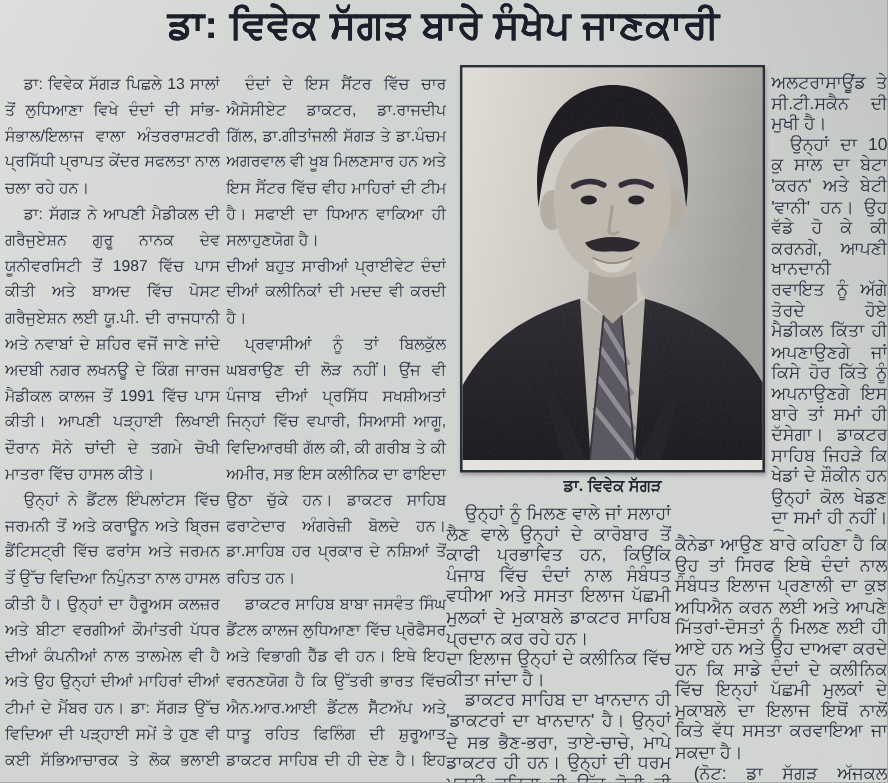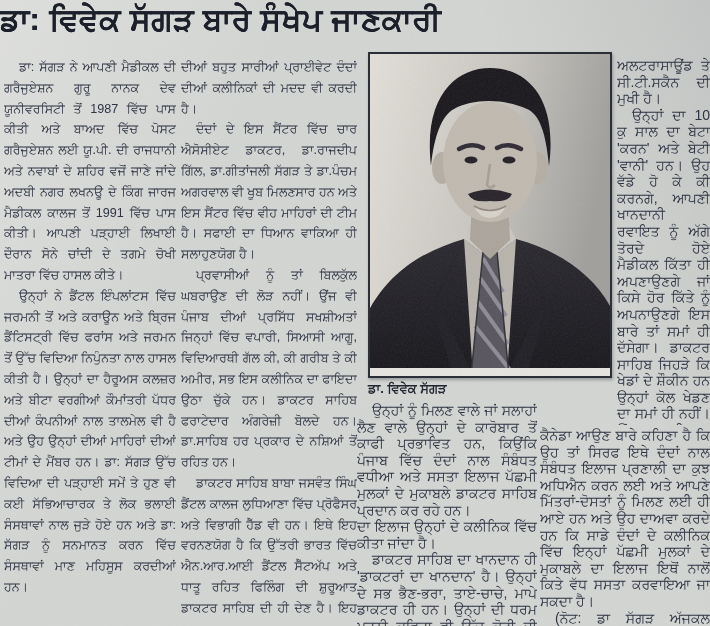--- a/index.html
+++ b/index.html
@@ -10,21 +10,21 @@
     background:
       linear-gradient(115deg, rgba(255,255,255,.25) 0%, rgba(255,255,255,0) 30%),
       linear-gradient(250deg, rgba(120,125,130,.18) 0%, rgba(120,125,130,0) 25%),
       #d3d5d2;
     overflow:hidden;
     font-family:"Liberation Sans","DejaVu Sans",sans-serif;
     color:#2a3040;
   }
   .headline{
     position:absolute;top:2px;left:0;right:0;margin:0;
-    text-align:left;
+    text-align:center;
     font-size:31px;font-weight:bold;letter-spacing:.5px;
     color:#171b26;
     text-shadow:0 0 .5px #171b26;
   }
   .col{position:absolute;overflow:hidden;text-align:justify;}
   .col .para{margin:0;text-indent:15px;}
   .col .para.cont{text-indent:0;}
   .bodytext{font-size:12.6px;line-height:20.8px;}
   .smalltext{font-size:14px;line-height:16.6px;}
   .col1{left:4px;top:57px;width:172px;height:562px;}
@@ -35,43 +35,44 @@
   .photo{
     position:absolute;left:368px;top:52px;width:244px;height:326px;margin:0;
     border:2px solid #272b34;
     box-sizing:border-box;
     background:#c9c7c2;
     box-shadow:1px 2px 3px rgba(40,44,52,.35);
   }
   .photo svg{display:block;width:100%;height:100%;}
   .caption{
     position:absolute;left:368px;top:381px;width:244px;
-    font-size:13px;font-weight:bold;color:#1c212c;
+    text-align:center;font-size:13px;font-weight:bold;color:#1c212c;
   }
   .noise{
     position:absolute;inset:0;width:710px;height:626px;
     pointer-events:none;opacity:.5;
   }
 </style>
 </head>
 <body>
 
 <div class="paper">
 
   <h1 class="headline">ਡਾ: ਵਿਵੇਕ ਸੱਗੜ ਬਾਰੇ ਸੰਖੇਪ ਜਾਣਕਾਰੀ</h1>
 
   <div class="col col1 bodytext">
+    <p class="para">ਡਾ: ਵਿਵੇਕ ਸੱਗੜ ਪਿਛਲੇ 13 ਸਾਲਾਂ ਤੋਂ ਲੁਧਿਆਣਾ ਵਿਖੇ ਦੰਦਾਂ ਦੀ ਸਾਂਭ-ਸੰਭਾਲ/ਇਲਾਜ ਵਾਲਾ ਅੰਤਰਰਾਸ਼ਟਰੀ ਪ੍ਰਸਿੱਧੀ ਪ੍ਰਾਪਤ ਕੇਂਦਰ ਸਫਲਤਾ ਨਾਲ ਚਲਾ ਰਹੇ ਹਨ।</p>
     <p class="para">ਡਾ: ਸੱਗੜ ਨੇ ਆਪਣੀ ਮੈਡੀਕਲ ਦੀ ਗਰੈਜੁਏਸ਼ਨ ਗੁਰੂ ਨਾਨਕ ਦੇਵ ਯੂਨੀਵਰਸਿਟੀ ਤੋਂ 1987 ਵਿੱਚ ਪਾਸ ਕੀਤੀ ਅਤੇ ਬਾਅਦ ਵਿੱਚ ਪੋਸਟ ਗਰੈਜੁਏਸ਼ਨ ਲਈ ਯੂ.ਪੀ. ਦੀ ਰਾਜਧਾਨੀ ਅਤੇ ਨਵਾਬਾਂ ਦੇ ਸ਼ਹਿਰ ਵਜੋਂ ਜਾਣੇ ਜਾਂਦੇ ਅਦਬੀ ਨਗਰ ਲਖਨਊ ਦੇ ਕਿੰਗ ਜਾਰਜ ਮੈਡੀਕਲ ਕਾਲਜ ਤੋਂ 1991 ਵਿੱਚ ਪਾਸ ਕੀਤੀ। ਆਪਣੀ ਪੜ੍ਹਾਈ ਲਿਖਾਈ ਦੌਰਾਨ ਸੋਨੇ ਚਾਂਦੀ ਦੇ ਤਗਮੇ ਚੋਖੀ ਮਾਤਰਾ ਵਿੱਚ ਹਾਸਲ ਕੀਤੇ।</p>
     <p class="para">ਉਨ੍ਹਾਂ ਨੇ ਡੈਂਟਲ ਇੰਪਲਾਂਟਸ ਵਿੱਚ ਜਰਮਨੀ ਤੋਂ ਅਤੇ ਕਰਾਊਨ ਅਤੇ ਬ੍ਰਿਜ ਡੈਂਟਿਸਟ੍ਰੀ ਵਿੱਚ ਫਰਾਂਸ ਅਤੇ ਜਰਮਨ ਤੋਂ ਉੱਚ ਵਿਦਿਆ ਨਿਪੁੰਨਤਾ ਨਾਲ ਹਾਸਲ ਕੀਤੀ ਹੈ। ਉਨ੍ਹਾਂ ਦਾ ਹੈਰੂਅਸ ਕਲਜ਼ਰ ਅਤੇ ਬੀਟਾ ਵਰਗੀਆਂ ਕੌਮਾਂਤਰੀ ਪੱਧਰ ਦੀਆਂ ਕੰਪਨੀਆਂ ਨਾਲ ਤਾਲਮੇਲ ਵੀ ਹੈ ਅਤੇ ਉਹ ਉਨ੍ਹਾਂ ਦੀਆਂ ਮਾਹਿਰਾਂ ਦੀਆਂ ਟੀਮਾਂ ਦੇ ਮੈਂਬਰ ਹਨ। ਡਾ: ਸੱਗੜ ਉੱਚ ਵਿਦਿਆ ਦੀ ਪੜ੍ਹਾਈ ਸਮੇਂ ਤੇ ਹੁਣ ਵੀ ਕਈ ਸੱਭਿਆਚਾਰਕ ਤੇ ਲੋਕ ਭਲਾਈ ਸੰਸਥਾਵਾਂ ਨਾਲ ਜੁੜੇ ਹੋਏ ਹਨ ਅਤੇ ਡਾ: ਸੱਗੜ ਨੂੰ ਸਨਮਾਨਤ ਕਰਨ ਵਿੱਚ ਸੰਸਥਾਵਾਂ ਮਾਣ ਮਹਿਸੂਸ ਕਰਦੀਆਂ ਹਨ।</p>
 
   </div>
 
   <div class="col col2 bodytext">
+    <p class="para">ਦੰਦਾਂ ਦੇ ਇਸ ਸੈਂਟਰ ਵਿੱਚ ਚਾਰ ਐਸੋਸੀਏਟ ਡਾਕਟਰ, ਡਾ.ਰਾਜਦੀਪ ਗਿੱਲ, ਡਾ.ਗੀਤਾਂਜਲੀ ਸੱਗੜ ਤੇ ਡਾ.ਪੰਚਮ ਅਗਰਵਾਲ ਵੀ ਖੂਬ ਮਿਲਣਸਾਰ ਹਨ ਅਤੇ ਇਸ ਸੈਂਟਰ ਵਿੱਚ ਵੀਹ ਮਾਹਿਰਾਂ ਦੀ ਟੀਮ ਹੈ। ਸਫਾਈ ਦਾ ਧਿਆਨ ਵਾਕਿਆ ਹੀ ਸਲਾਹੁਣਯੋਗ ਹੈ।</p>
     <p class="para cont">ਦੀਆਂ ਬਹੁਤ ਸਾਰੀਆਂ ਪ੍ਰਾਈਵੇਟ ਦੰਦਾਂ ਦੀਆਂ ਕਲੀਨਿਕਾਂ ਦੀ ਮਦਦ ਵੀ ਕਰਦੀ ਹੈ।</p>
-    <p class="para">ਦੰਦਾਂ ਦੇ ਇਸ ਸੈਂਟਰ ਵਿੱਚ ਚਾਰ ਐਸੋਸੀਏਟ ਡਾਕਟਰ, ਡਾ.ਰਾਜਦੀਪ ਗਿੱਲ, ਡਾ.ਗੀਤਾਂਜਲੀ ਸੱਗੜ ਤੇ ਡਾ.ਪੰਚਮ ਅਗਰਵਾਲ ਵੀ ਖੂਬ ਮਿਲਣਸਾਰ ਹਨ ਅਤੇ ਇਸ ਸੈਂਟਰ ਵਿੱਚ ਵੀਹ ਮਾਹਿਰਾਂ ਦੀ ਟੀਮ ਹੈ। ਸਫਾਈ ਦਾ ਧਿਆਨ ਵਾਕਿਆ ਹੀ ਸਲਾਹੁਣਯੋਗ ਹੈ।</p>
     <p class="para">ਪ੍ਰਵਾਸੀਆਂ ਨੂੰ ਤਾਂ ਬਿਲਕੁੱਲ ਘਬਰਾਉਣ ਦੀ ਲੋੜ ਨਹੀਂ। ਉਂਜ ਵੀ ਪੰਜਾਬ ਦੀਆਂ ਪ੍ਰਸਿੱਧ ਸਖਸ਼ੀਅਤਾਂ ਜਿਨ੍ਹਾਂ ਵਿੱਚ ਵਪਾਰੀ, ਸਿਆਸੀ ਆਗੂ, ਵਿਦਿਆਰਥੀ ਗੱਲ ਕੀ, ਕੀ ਗਰੀਬ ਤੇ ਕੀ ਅਮੀਰ, ਸਭ ਇਸ ਕਲੀਨਿਕ ਦਾ ਫਾਇਦਾ ਉਠਾ ਚੁੱਕੇ ਹਨ। ਡਾਕਟਰ ਸਾਹਿਬ ਫਰਾਟੇਦਾਰ ਅੰਗਰੇਜ਼ੀ ਬੋਲਦੇ ਹਨ। ਡਾ.ਸਾਹਿਬ ਹਰ ਪ੍ਰਕਾਰ ਦੇ ਨਸ਼ਿਆਂ ਤੋਂ ਰਹਿਤ ਹਨ।</p>
     <p class="para">ਡਾਕਟਰ ਸਾਹਿਬ ਬਾਬਾ ਜਸਵੰਤ ਸਿੰਘ ਡੈਂਟਲ ਕਾਲਜ ਲੁਧਿਆਣਾ ਵਿੱਚ ਪ੍ਰੋਫੈਸਰ ਅਤੇ ਵਿਭਾਗੀ ਹੈੱਡ ਵੀ ਹਨ। ਇਥੇ ਇਹ ਵਰਨਣਯੋਗ ਹੈ ਕਿ ਉੱਤਰੀ ਭਾਰਤ ਵਿੱਚ ਐਨ.ਆਰ.ਆਈ ਡੈਂਟਲ ਸੈੱਟਅੱਪ ਅਤੇ ਧਾਤੂ ਰਹਿਤ ਫਿਲਿੰਗ ਦੀ ਸ਼ੁਰੂਆਤ ਡਾਕਟਰ ਸਾਹਿਬ ਦੀ ਹੀ ਦੇਣ ਹੈ। ਇਹ ਦੱਸਣਾ ਵੀ ਵਾਜਿਬ ਹੋਵੇਗਾ ਕਿ ਪੰਜਾਬ ਵਿੱਚ ਡੈਂਟਲ ਇੰਪਲਾਂਟ ਦੀ, ਲੇਜ਼ਰ ਦੀ ਅਤੇ ਡਿਜੀਟਲ ਰੇਡੀਓਗ੍ਰਾਫੀ ਦੀ ਸ਼ੁਰੂਆਤ ਕਰਨ ਵਿੱਚ ਉਹ ਮੋਹਰੀ ਡਾਕਟਰ ਹਨ।</p>
 
   </div>
 
   <figure class="photo">
     <svg viewBox="0 0 240 322" preserveAspectRatio="none" aria-hidden="true">
       <defs>
         <linearGradient id="pbg" x1="0" y1="0" x2="1" y2="0.25">
           <stop offset="0" stop-color="#e4e1da"></stop>

